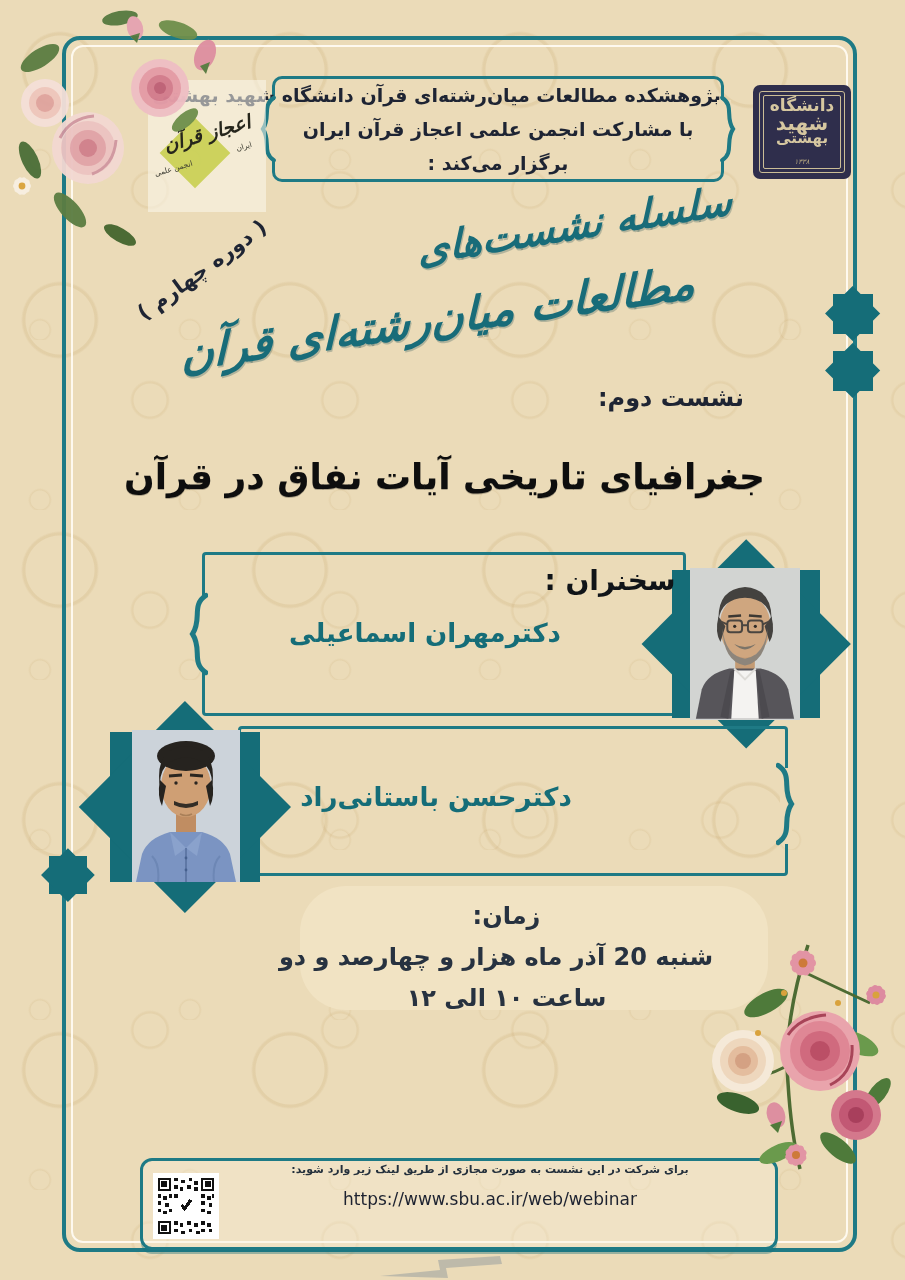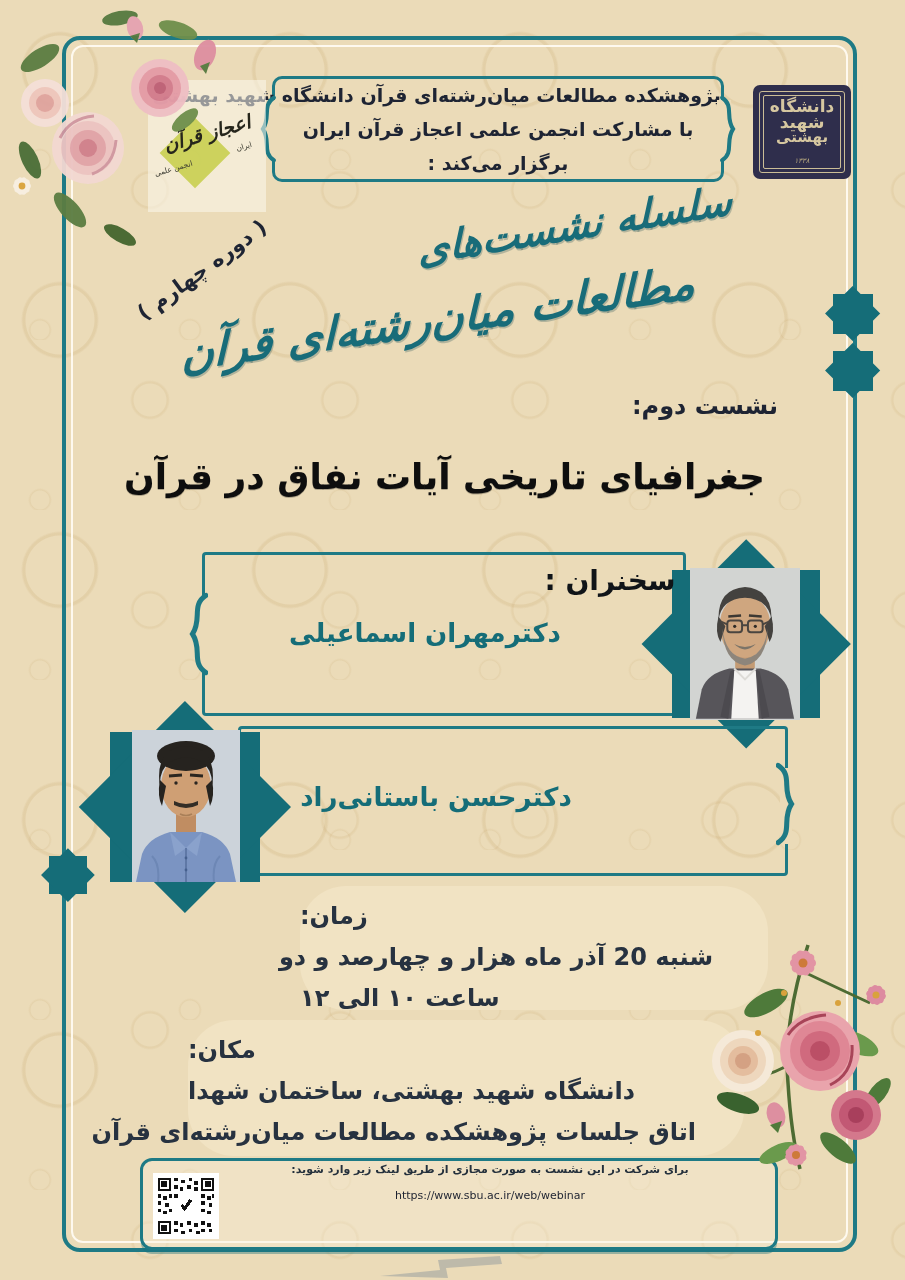--- a/index.html
+++ b/index.html
@@ -42,68 +42,68 @@
   
   .seal{
     left:754px;top:86px;width:96px;height:92px;background:#2f2e4c;border-radius:6px;
     box-shadow:0 0 0 1px #2f2e4c;
   }
   .seal .in1{position:absolute;inset:5px;border:1.5px solid #cbbd96;border-radius:3px;}
   .seal .in2{position:absolute;inset:9px;border:1px solid #cbbd96;border-radius:2px;
     display:flex;flex-direction:column;align-items:center;justify-content:center;}
   .seal .t{color:#d6c7a0;font-weight:bold;line-height:.92;white-space:nowrap;}
   .seal .t1{font-size:17px;}
-  .seal .t2{font-size:17px;}
+  .seal .t2{font-size:20px;}
   .seal .t3{font-size:15px;}
   .seal .yr{color:#b7a87f;font-size:7px;margin-top:12px;letter-spacing:1px;font-style:italic;}
   
   .assoc{left:148px;top:80px;width:118px;height:132px;background:rgba(252,247,236,.55);}
   .assoc .diamond{position:absolute;left:22px;top:48px;width:50px;height:50px;background:#c9cf52;transform:rotate(45deg);opacity:.92;}
   .assoc .big{position:absolute;left:4px;top:42px;width:110px;text-align:center;
     font-size:19px;font-weight:bold;font-style:italic;color:#26261c;transform:rotate(-16deg);white-space:nowrap;}
   .assoc .small1{position:absolute;left:6px;top:84px;font-size:7.5px;color:#3a3a30;transform:rotate(-16deg);}
   .assoc .small2{position:absolute;left:88px;top:62px;font-size:7.5px;color:#3a3a30;transform:rotate(-16deg);}
   
   .cal{color:#186c79;font-weight:bold;font-style:italic;white-space:nowrap;text-align:center;
     text-shadow:1px 2px 0 rgba(12,62,72,.25);}
   .cal1{left:395px;top:202px;width:360px;font-size:40px;transform:rotate(-9deg) skewX(-8deg);}
   .cal2{left:148px;top:292px;width:580px;font-size:45px;transform:rotate(-8deg) skewX(-8deg);}
   .round{left:106px;top:258px;width:192px;font-size:21px;font-weight:bold;color:#1e2433;
     transform:rotate(-36deg);text-align:center;white-space:nowrap;}
-  .session-label{left:598px;top:384px;width:180px;font-size:24px;font-weight:bold;color:#1e2433;text-align:right;white-space:nowrap;margin-top:8px;}
+  .session-label{left:598px;top:384px;width:180px;font-size:24px;font-weight:bold;color:#1e2433;text-align:left;white-space:nowrap;}
   .session-title{left:235px;top:456px;width:530px;font-size:36px;font-weight:800;color:#0e0e0e;text-align:center;white-space:nowrap;
     text-shadow:0 1px 0 rgba(0,0,0,.25);}
   
   .panel-outline{border:3px solid #1e7a85;box-sizing:border-box;border-radius:4px;}
   .speaker-panel{left:202px;top:552px;width:484px;height:164px;}
   .host-panel{left:238px;top:726px;width:550px;height:150px;}
   .p-label{font-size:28px;font-weight:800;color:#101418;text-align:center;white-space:nowrap;}
   .p-name{font-size:26px;font-weight:800;color:#156d78;text-align:center;white-space:nowrap;}
   .p-role{font-size:16.5px;font-weight:700;color:#14181c;text-align:center;white-space:nowrap;}
   
   .star8 .sq{position:absolute;inset:15%;background:#156d78;}
   .star8 .sq.r{transform:rotate(45deg);}
   .photo{overflow:hidden;background:#d2d4d2;}
   .photo svg{display:block;}
   
   .soft-panel{background:#f1e3c3;border-radius:46px;}
   .time-panel{left:300px;top:886px;width:468px;height:124px;}
   .venue-panel{left:188px;top:1020px;width:556px;height:136px;}
-  .soft-panel .row{font-size:24px;font-weight:600;color:#273240;line-height:41px;text-align:left;white-space:nowrap;}
+  .soft-panel .row{font-size:24px;font-weight:600;color:#273240;line-height:41px;text-align:center;white-space:nowrap;}
   .time-rows{padding:10px 55px 0 0;}
   .venue-rows{padding:10px 48px 0 0;}
   
   .footer-panel{
     left:140px;top:1158px;width:638px;height:92px;border:3px solid #1e7a85;border-radius:12px;box-sizing:border-box;
     background:rgba(250,242,222,.35);
     box-shadow:0 5px 0 -1px rgba(23,112,123,.4);
   }
   .qr{left:153px;top:1173px;width:66px;height:66px;background:#fff;padding:3px;box-sizing:border-box;}
   .join-line{left:230px;top:1163px;width:520px;font-size:11px;font-weight:600;color:#24303c;text-align:center;white-space:nowrap;}
-  .join-url{left:230px;top:1189px;width:520px;font-size:11px;color:#1d2230;text-align:center;direction:ltr;white-space:nowrap;}
+  .join-url{left:230px;top:1189px;width:520px;font-size:17px;color:#1d2230;text-align:center;direction:ltr;white-space:nowrap;}
   .cert-line{left:195px;top:1222px;width:570px;font-size:12px;color:#45413a;text-align:center;white-space:nowrap;}
   .watermark{left:350px;top:1248px;opacity:.55;}
 </style>
 </head>
 <body>
 
 <div id="poster">
 
   <div class="abs frame">
     <div class="frame-inner"></div>
@@ -240,27 +240,20 @@
     </div>
 
   <div class="abs soft-panel time-panel">
     <div class="time-rows">
       <div class="row">زمان:</div>
       <div class="row">شنبه 20 آذر ماه هزار و چهارصد و دو</div>
       <div class="row">ساعت ۱۰ الی ۱۲</div>
     </div>
   </div>
 
-  <div class="abs soft-panel venue-panel">
-    <div class="venue-rows">
-      <div class="row">مکان:</div>
-      <div class="row">دانشگاه شهید بهشتی، ساختمان شهدا</div>
-      <div class="row">اتاق جلسات پژوهشکده مطالعات میان‌رشته‌ای قرآن</div>
-    </div>
-  </div>
 
   <div class="abs footer-panel"></div>
   <div class="abs qr">
     <svg viewBox="0 0 33 33" width="60" height="60" shape-rendering="crispEdges">
       <rect width="33" height="33" fill="#fff"></rect>
       <g fill="#111">
         <rect x="1" y="1" width="7" height="7"></rect>
           <rect x="25" y="1" width="7" height="7"></rect>
           <rect x="1" y="25" width="7" height="7"></rect>
         <rect x="10" y="1" width="2" height="2"></rect>

